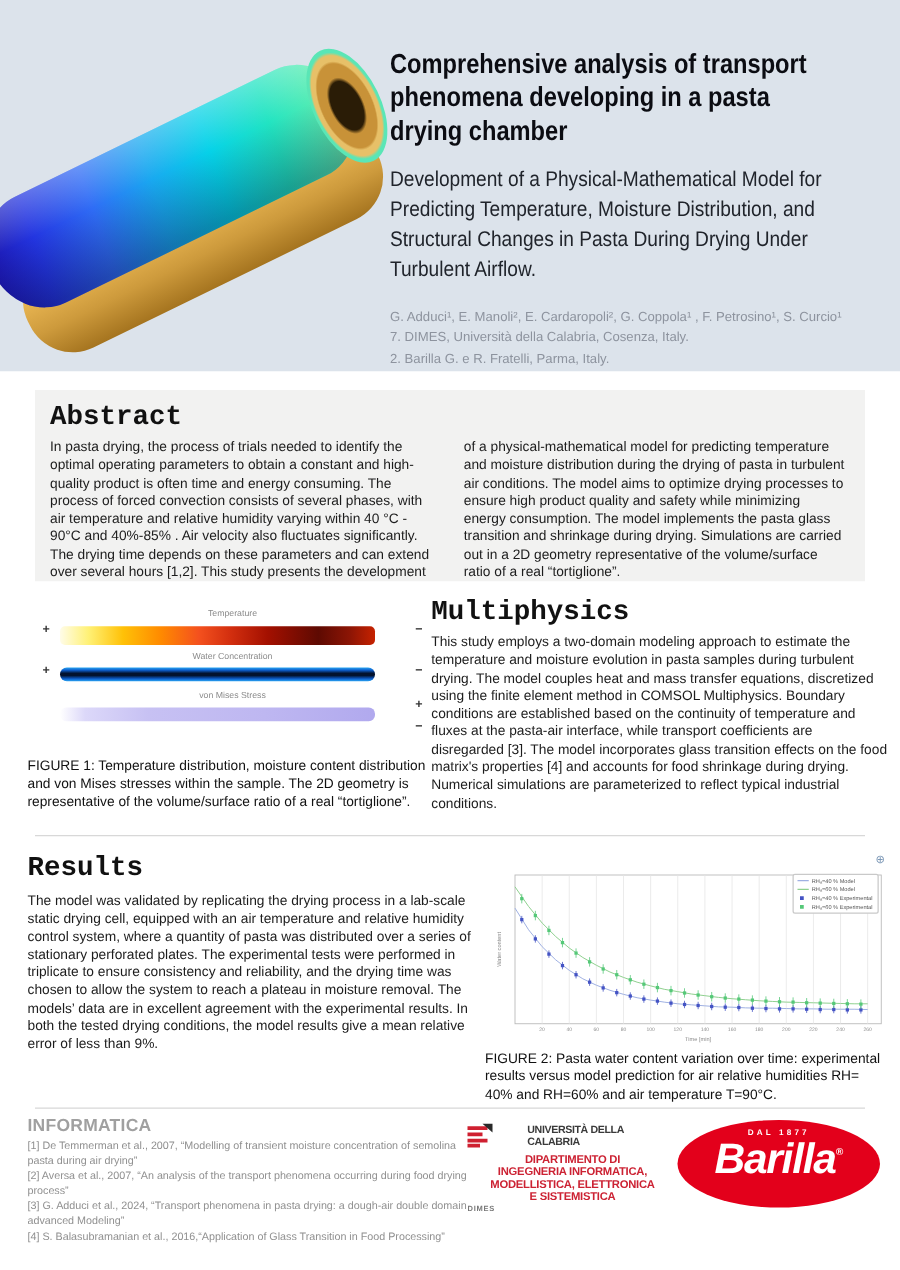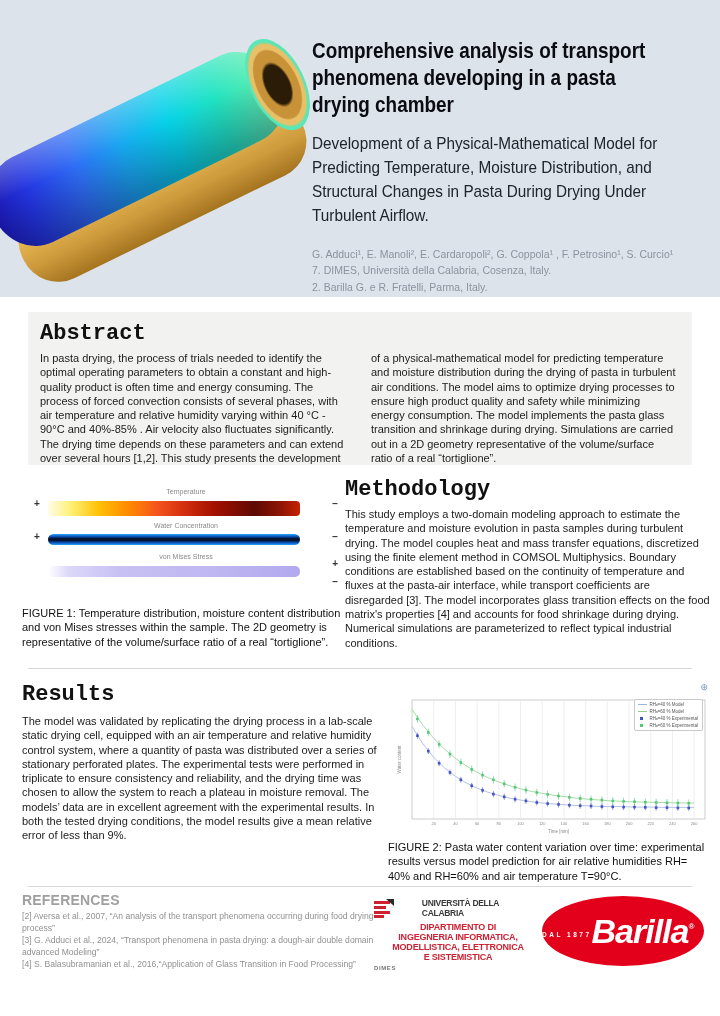--- a/index.html
+++ b/index.html
@@ -90,21 +90,21 @@
                linear-gradient(#cf2030 0 0) 0 12px/16px 3px no-repeat,
                linear-gradient(#cf2030 0 0) 0 16px/10px 3px no-repeat;}
   .unical-icon::after{content:"";position:absolute;right:0;top:0;width:0;height:0;
     border-top:7px solid #2a2a2a;border-left:8px solid transparent;}
   .unical-name{font-size:8.5px;font-weight:bold;color:#3a3a3a;letter-spacing:-0.3px;padding-left:23px;}
   .unical-dept{font-size:9px;font-weight:bold;color:#cc2233;line-height:1.12;margin-top:4px;
                white-space:pre-line;letter-spacing:-0.2px;text-align:center;}
   .unical-dimes{font-size:6px;font-weight:bold;color:#777;letter-spacing:.6px;margin-top:3px;}
 
   .barilla{position:absolute;left:542px;top:896px;width:162px;height:70px;border-radius:50%;
-           background:#e3001b;display:flex;align-items:center;justify-content:flex-start;}
+           background:#e3001b;display:flex;flex-direction:column;align-items:center;justify-content:flex-start;}
   .barilla-dal{font-size:6.5px;color:#fff;letter-spacing:2.5px;margin-top:7px;font-weight:bold;}
   .barilla-name{font-size:34px;color:#fff;font-weight:bold;font-style:italic;line-height:1;
                 margin-top:0;letter-spacing:-1px;}
   .barilla-reg{font-size:8px;vertical-align:14px;letter-spacing:0;}
 
   .footer{position:absolute;left:0;top:1036px;width:648px;text-align:right;
           font-size:11px;color:#4a4a4a;}
 </style>
 </head>
 <body>
@@ -157,21 +157,21 @@
     <div class="f1row" style="top:65px;">
       <div class="f1label">von Mises Stress</div>
       <span class="f1sign" style="right:4px;top:6px;">+</span>
       <div class="f1bar bar-vm" style="top:13px;"></div>
       <span class="f1sign" style="right:4px;top:24px;">−</span>
     </div>
   </div>
   <div class="fig1-caption">FIGURE 1: Temperature distribution, moisture content distribution and von Mises stresses within the sample. The 2D geometry is representative of the volume/surface ratio of a real “tortiglione”.</div>
 
   <div class="methodology">
-    <h2 class="sec-heading">Methodology</h2>
+    <h2 class="sec-heading">Multiphysics</h2>
     <div class="method-body">This study employs a two-domain modeling approach to estimate the temperature and moisture evolution in pasta samples during turbulent drying. The model couples heat and mass transfer equations, discretized using the finite element method in COMSOL Multiphysics. Boundary conditions are established based on the continuity of temperature and fluxes at the pasta-air interface, while transport coefficients are disregarded [3]. The model incorporates glass transition effects on the food matrix's properties [4] and accounts for food shrinkage during drying. Numerical simulations are parameterized to reflect typical industrial conditions.</div>
   </div>
 
   <div class="divider divider-1"></div>
 
   <h2 class="sec-heading results-heading">Results</h2>
   <div class="results-body">The model was validated by replicating the drying process in a lab-scale static drying cell, equipped with an air temperature and relative humidity control system, where a quantity of pasta was distributed over a series of stationary perforated plates. The experimental tests were performed in triplicate to ensure consistency and reliability, and the drying time was chosen to allow the system to reach a plateau in moisture removal. The models’ data are in excellent agreement with the experimental results. In both the tested drying conditions, the model results give a mean relative error of less than 9%.</div>
 
   <div class="fig2">
     <span class="fig2-options">⊕</span>
@@ -329,21 +329,22 @@
           <span class="lg-sw lg-pt" style="background: rgb(85, 200, 120);"></span>
           <span>RHₐ=60 % Experimental</span>
         </div>
       </div>
   </div>
   <div class="fig2-caption">FIGURE 2:  Pasta water content variation over time: experimental results versus model prediction for air relative humidities RH= 40% and RH=60% and air temperature T=90°C.</div>
 
   <div class="divider divider-2"></div>
 
   <div class="refs">
-    <h3 class="refs-heading">REFERENCES</h3>
+    <h3 class="refs-heading">INFORMATICA</h3>
+    <div class="ref-item">[1] De Temmerman et al., 2007,  “Modelling of transient moisture concentration of semolina pasta during air drying”</div>
     <div class="ref-item">[2] Aversa et al., 2007, “An analysis of the transport phenomena occurring during food drying process”</div>
     <div class="ref-item">[3] G. Adduci et al., 2024, “Transport phenomena in pasta drying: a dough-air double domain advanced Modeling”</div>
     <div class="ref-item">[4] S. Balasubramanian et al., 2016,“Application of Glass Transition in Food Processing”</div>
   </div>
 
   <div class="unical">
     <div class="unical-row">
       <div class="unical-icon"></div>
       <div class="unical-name">UNIVERSITÀ DELLA CALABRIA</div>
     </div>

